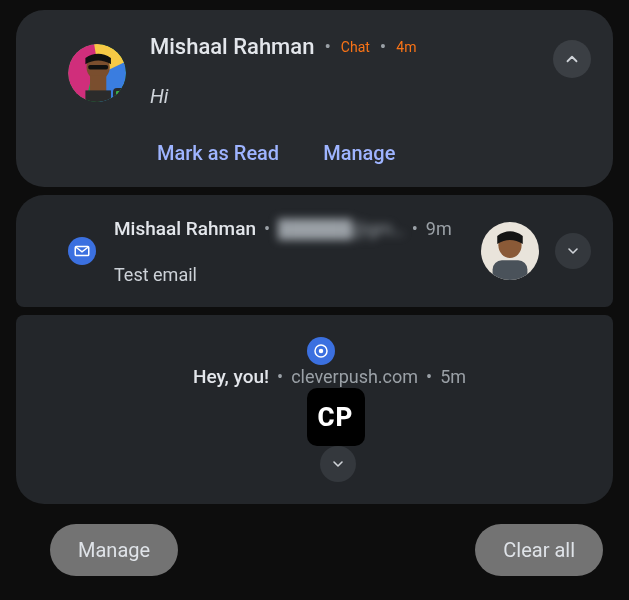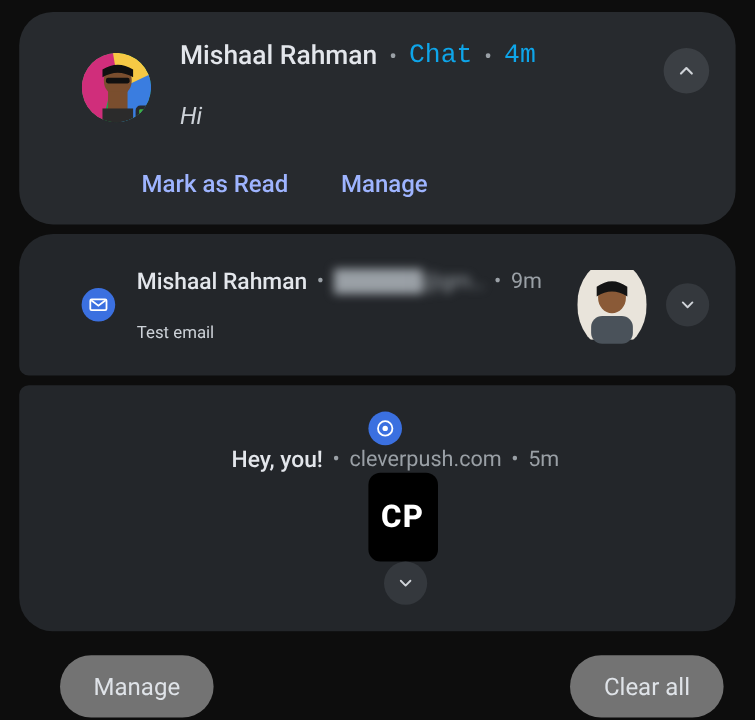--- a/index.html
+++ b/index.html
@@ -34,24 +34,24 @@
       border: 3px solid #272a2e;
       border-radius: 4px;
       right: -5px; bottom: -4px;
     }
     .chat-head {
       margin-left: 82px;
       display: flex; align-items: center; gap: 10px;
       color: #dbe0e6; font-size: 19px;
     }
     .sender-lg { color: #e3e6eb; font-size: 22px; font-weight: 500; }
-    .meta { color: #0ea5e9; font-size: 22px; font-family: Liberation Mono, monospace; }
+    .meta { color: #f97316; font-size: 14px; }
     .dot { color: #9aa0a6; }
     .msg-body { margin-left: 82px; margin-top: 22px; color: #cdd2d8; font-size: 20px; line-height: 30px; font-style: italic; }
-    .actions { margin-left: 50px; margin-top: 30px; display: flex; gap: 44px; }
+    .actions { margin-left: 89px; margin-top: 30px; display: flex; gap: 44px; }
     .action {
       color: #9eb4ff; font-size: 20px; font-weight: 500;
       cursor: pointer;
     }
     .chevron-btn {
       position: absolute; right: 22px; top: 30px;
       width: 38px; height: 38px; border-radius: 50%;
       background: #3b3f44;
       display: flex; align-items: center; justify-content: center;
       cursor: pointer;
@@ -64,23 +64,23 @@
       display: flex; align-items: center; justify-content: center;
       flex: none; margin-right: 18px;
     }
     .app-icon.gmail { background: #3b70e0; }
     .app-icon.chrome { background: #3b70e0; }
     .text-col { flex: 1; min-width: 0; }
     .title-line { display: flex; align-items: center; gap: 8px; }
     .title-strong { color: #e3e6eb; font-size: 19px; font-weight: 500; }
     .title-sub { color: #9aa0a6; font-size: 18px; white-space: nowrap; overflow: hidden; text-overflow: ellipsis; }
     .blur { filter: blur(4px); letter-spacing: -0.5px; }
-    .subj { color: #cdd2d8; font-size: 14px; margin-top: 24px; }
+    .subj { color: #cdd2d8; font-size: 18px; margin-top: 24px; }
     .thumb {
-      width: 58px; height: 74px; border-radius: 50%;
+      width: 58px; height: 58px; border-radius: 50%;
       overflow: hidden; margin-left: 12px; flex: none;
     }
     .thumb.square { border-radius: 10px; background: #000; display:flex; align-items:center; justify-content:center; }
     .thumb.square span { color:#fff; font-size: 26px; font-weight: 800; letter-spacing: 1px; }
     .thumb svg { width:100%; height:100%; display:block; }
     .chevron-inline {
       width: 36px; height: 36px; border-radius: 50%;
       background: #34383d;
       margin-left: 16px; flex: none;
       display:flex; align-items:center; justify-content:center;

